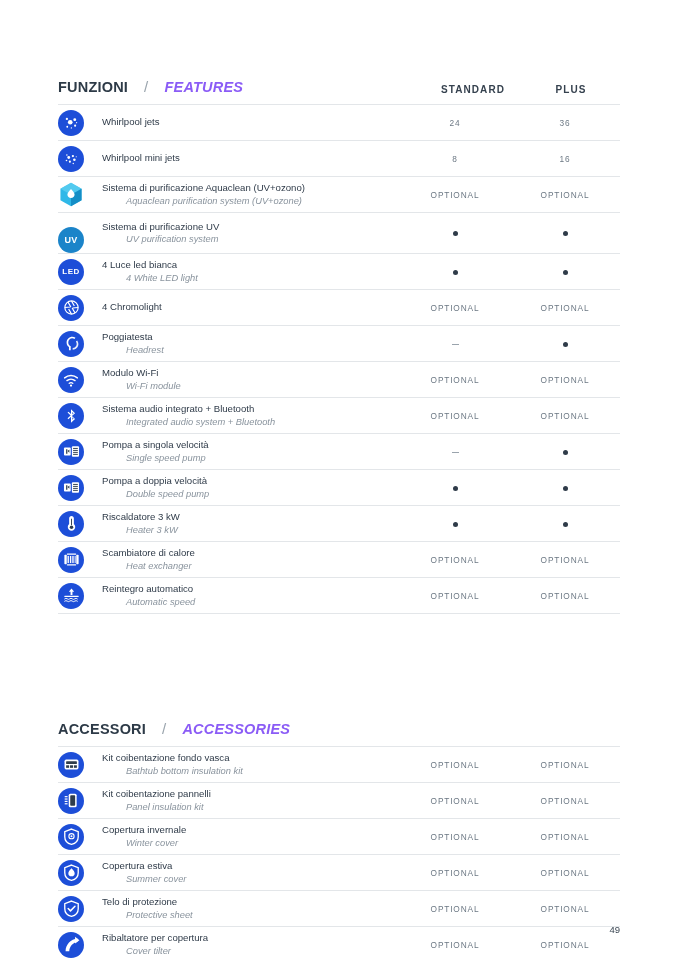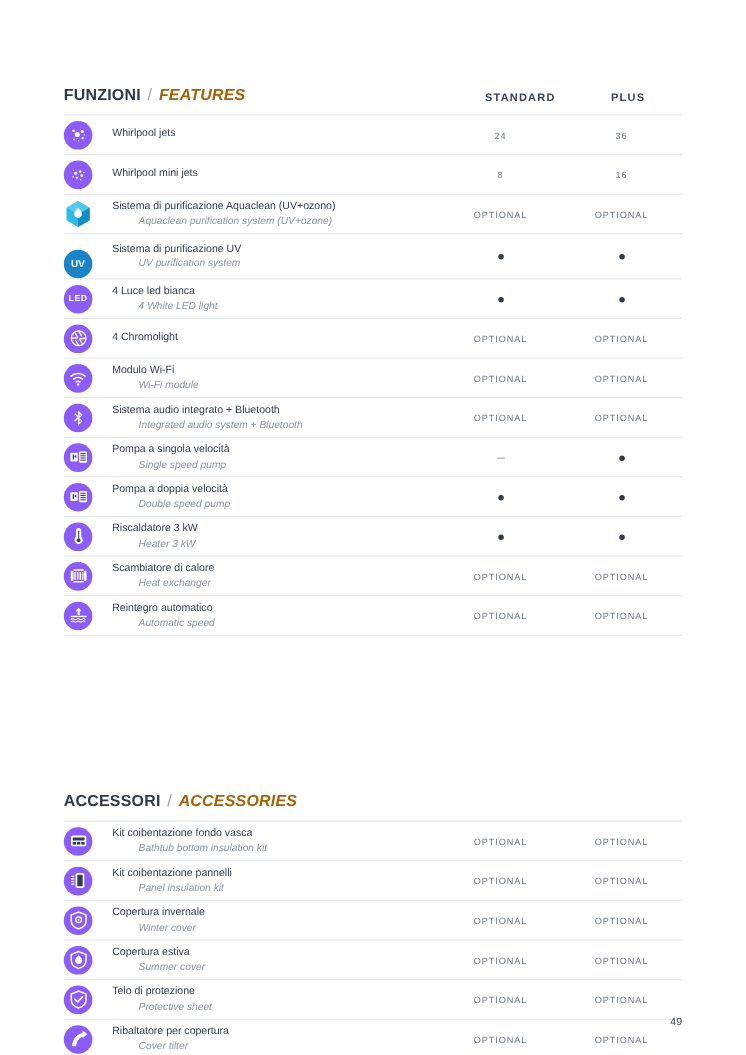--- a/index.html
+++ b/index.html
@@ -15,27 +15,27 @@
   .section { position: absolute; left: 58px; width: 562px; }
   #features-section { top: 78px; }
   #accessories-section { top: 720px; }
 
   .sec-title {
     font-size: 14.5px;
     letter-spacing: .2px;
     white-space: nowrap;
     display: flex;
     align-items: baseline;
-    gap: 6px;
+    gap: 16px;
     padding-bottom: 9px;
     text-align: right;
   }
   .sec-title .it { font-weight: bold; color: #2d3a47; }
   .sec-title .sep { font-weight: normal; color: #9aa4ad; font-size: 15px; }
-  .sec-title .en { font-weight: bold; font-style: italic; color: #a16207; }
+  .sec-title .en { font-weight: bold; font-style: italic; color: #8b5cf6; }
 
   
   .col-heads {
     position: absolute;
     top: 84px; left: 58px; width: 562px;
     height: 16px;
   }
   .col-head {
     position: absolute; top: 0;
     font-size: 10px; font-weight: bold;
@@ -64,21 +64,21 @@
 
   .feat tr { height: 36px; }
   .feat tr.two { height: 36px; }
 
   .lbl-it { font-size: 9.6px; color: #2f3b49; line-height: 1.32; white-space: nowrap; }
   .lbl-en { font-size: 9.3px; color: #8a949e; font-style: italic; line-height: 1.32; white-space: nowrap; margin-left: 24px; }
 
   
   .ic {
     width: 26px; height: 26px; border-radius: 50%;
-    background: #8b5cf6;
+    background: #1d4ed8;
     display: flex; align-items: center; justify-content: center;
     overflow: hidden; position: relative;
   }
   .ic svg { display:block; }
   .ic.blue { background: #1b84c9; margin-top: 14px; }
   .ic.none { background: transparent; }
   .ic .txt { color:#fff; font-weight:bold; letter-spacing:.2px; }
 
   
   .pageno {
@@ -203,20 +203,38 @@
                     <path d="M12 20.4 L8.4 14 M3.6 12 L10.8 11.4 M7.6 5.2 L11.2 11.4"></path>
                   </g>
                 </svg>
               </div>
             </td>
             <td class="c-label">
               <div class="lbl-it">4 Chromolight</div>
             </td>
             <td class="c-val">OPTIONAL</td>
             <td class="c-val">OPTIONAL</td>
+          </tr>
+          <tr class="two">
+            <td class="c-icon">
+              <div class="ic">
+                <svg width="19" height="19" viewBox="0 0 24 24">
+                  <g fill="#fff">
+                    <path d="M13 3.4c-4 0-7.2 3.2-7.2 7.2 0 2.4 1.2 4.6 3 5.9v4.1h2.2v-5.1l-1-.7c-1.3-.9-2.1-2.4-2.1-4.2 0-2.8 2.3-5.1 5.1-5.1 1 0 1.9.3 2.7.8l1.3-1.7c-1.1-.8-2.5-1.2-4-1.2z"></path>
+                    <path d="M17.5 9.5c.7.9 1.1 2 1.1 3.1 0 2.8-2.3 5.1-5.1 5.1v2.1c4 0 7.2-3.2 7.2-7.2 0-1.7-.6-3.2-1.5-4.5z" opacity=".9"></path>
+                  </g>
+                </svg>
+              </div>
+            </td>
+            <td class="c-label">
+              <div class="lbl-it">Poggiatesta</div>
+              <div class="lbl-en">Headrest</div>
+            </td>
+            <td class="c-val dot"><span class="dash"></span></td>
+            <td class="c-val dot"><span class="bullet"></span></td>
           </tr>
           <tr class="two">
             <td class="c-icon">
               <div class="ic">
                 <svg width="18" height="18" viewBox="0 0 24 24">
                   <g fill="none" stroke="#fff" stroke-width="1.9" stroke-linecap="round">
                     <path d="M3.5 9.2a13 13 0 0 1 17 0"></path>
                     <path d="M6.6 12.8a8.4 8.4 0 0 1 10.8 0"></path>
                     <path d="M9.7 16.3a4 4 0 0 1 4.6 0"></path>
                   </g>

